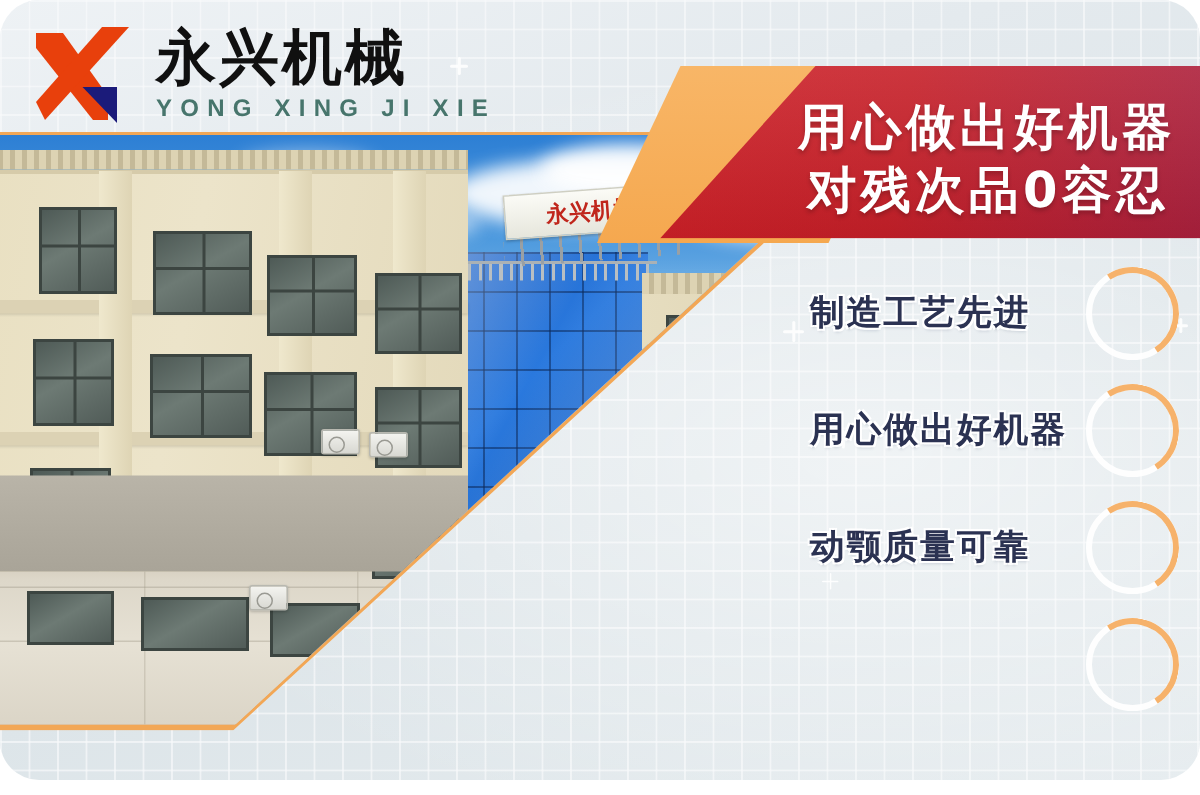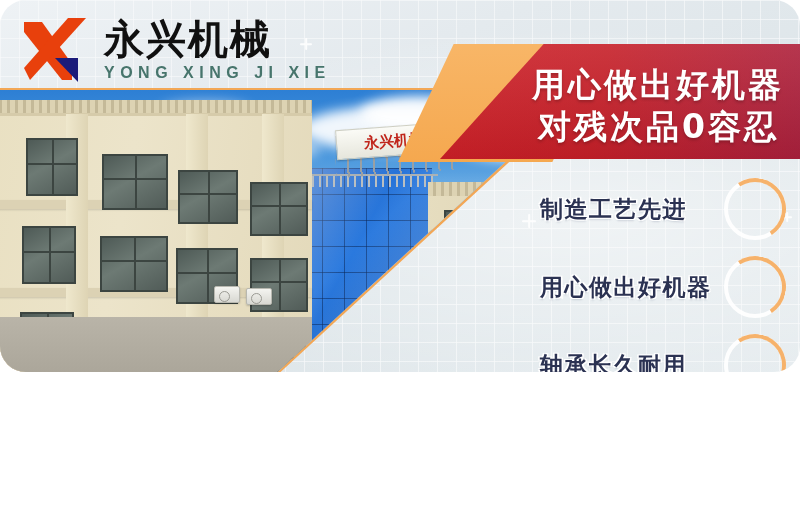--- a/index.html
+++ b/index.html
@@ -5,21 +5,21 @@
   * { margin:0; padding:0; box-sizing:border-box; }
   html,body { width:800px; height:530px; overflow:hidden; }
   body{
     font-family:"Liberation Sans","DejaVu Sans",sans-serif;
     background:#ffffff;
   }
 
   
   #banner{
     position:relative;
-    width:800px; height:372px;
+    width:800px; height:520px;
     overflow:hidden;
     border-radius:26px;
     background:
       linear-gradient(160deg,#eef2f5 0%,#e4eaee 30%,#dde5e9 60%,#e6ecef 100%);
   }
 
   
   .grid-bg{
     position:absolute; inset:0;
     background-image:
@@ -549,21 +549,21 @@
       <div class="ring">
           <div class="arc"></div>
         </div>
       <div class="feat-label">用心做出好机器</div>
     </div>
 
     <div class="feat">
       <div class="ring">
           <div class="arc"></div>
         </div>
-      <div class="feat-label">轴承长久耐用</div>
+      <div class="feat-label">动颚质量可靠</div>
     </div>
 
     <div class="feat">
       <div class="ring">
           <div class="arc"></div>
         </div>
     </div>
 
   </div>
 

